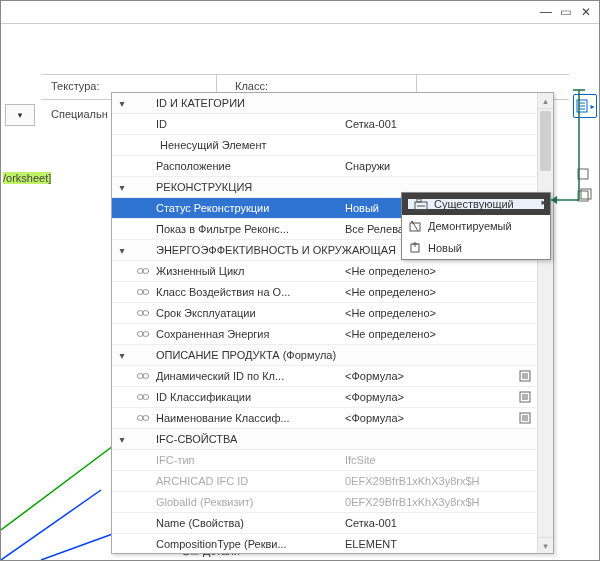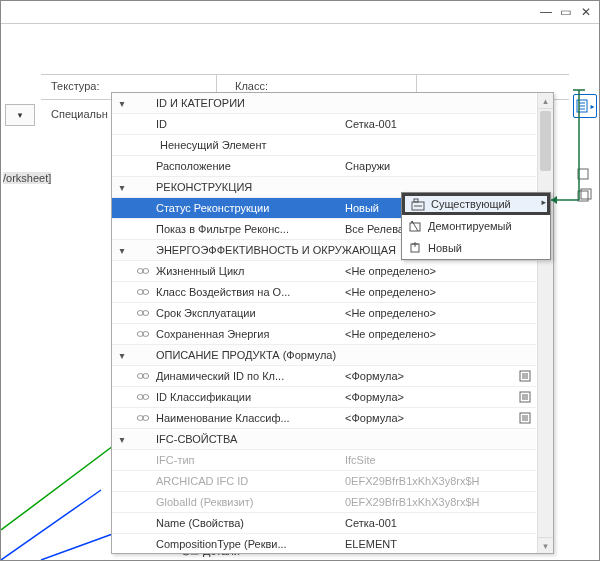--- a/index.html
+++ b/index.html
@@ -7,21 +7,21 @@
   .outer { border: 1px solid #888; width: 600px; height: 561px; display: flex; flex-direction: column; }
   .titlebar { height: 22px; display: flex; justify-content: flex-end; align-items: center; gap: 6px; padding: 0 6px; }
   .tb-icon { width: 14px; height: 14px; display: inline-flex; align-items: center; justify-content: center; color: #444; font-size: 12px; }
   .content { flex: 1; position: relative; border-top: 1px solid #ccc; }
   .lbl { color: #444; font-size: 11px; }
   .lbl.texture { position:absolute; left: 50px; top: 56px; }
   .lbl.class { position:absolute; left: 222px; top: 56px; padding-left: 12px; }
   .lbl.idprops { position:absolute; left: 425px; top: 72px; }
   .dd-btn { position: absolute; left: 4px; top: 80px; width: 30px; height: 22px; border: 1px solid #bbb; background: #fafafa; display:flex; align-items:center; justify-content:center; }
   .spec-lbl { position:absolute; left: 50px; top: 84px; color:#444;text-align:right; }
-  .worksheet-lbl { position:absolute; left: 2px; top: 148px; color:#444; font-size:11px; background:#e5e5e5; }
+  .worksheet-lbl { position:absolute; left: 2px; top: 148px; color:#444; font-size:11px; background:#bef264; }
   .sidetools { position: absolute; right: 0px; top: 70px; width: 28px; display:flex; flex-direction:column; align-items:center; gap:6px; }
   .side-btn { width:24px; height:24px; border:1px solid #0066cc; background:#fff; display:flex; align-items:center; justify-content:center; border-radius:2px; }
   .side-btn2 { width:20px; height:20px; display:flex; align-items:center; justify-content:center; color:#555; margin-top: 40px; }
   .props-panel { position:absolute; left: 110px; top: 68px; width: 443px; bottom: 6px; border:1px solid #aaa; background:#fff; display:flex; flex-direction:column; box-shadow: 2px 2px 3px rgba(0,0,0,0.15); z-index: 5; }
   .props-scroll { flex:1; overflow:hidden; position:relative; }
   .scrollbar { position:absolute; right:0; top:0; bottom:0; width:16px; background:#f0f0f0; border-left:1px solid #ddd; }
   .scroll-up,.scroll-down { height:16px; display:flex; align-items:center; justify-content:center; color:#888; font-size:9px; border-bottom:1px solid #ddd; }
   .scroll-down { position:absolute; bottom:0; left:0; right:0; border-top:1px solid #ddd; border-bottom:none; }
   .scroll-thumb { position:absolute; left:2px; right:2px; top:18px; height:60px; background:#cfcfcf; border-radius:2px; }
   .rows { position:absolute; left:0; right:17px; top:0; bottom:0; }
@@ -34,21 +34,21 @@
   .group .pcell-name { font-weight: normal; }
   .group { background:#fcfcfc; }
   .selrow { background:#2f74d0; color:#fff; }
   .selrow .pcell-val { color:#fff; }
   .selrow .pcell-icon,.selrow .pcell-tw,.selrow .pcell-tail { color:#fff; }
   .dim { color:#aaa; }
   .dim .pcell-val { color:#aaa; }
   .flyout { position:absolute; left: 401px; top: 192px; width: 150px; border:1px solid #888; background:#fff; box-shadow: 2px 2px 4px rgba(0,0,0,0.2); z-index:10; }
   .flyitem { display:flex; align-items:center; height:22px; padding:0 6px; gap:6px; }
   .flyitem:hover,.flyitem.active { background:#eaf1fb; }
-  .flyitem.active { border:3px solid #404040; height:22px; }
+  .flyitem.active { border:6px solid #404040; height:22px; }
   .fly-arrow { position:absolute; right:4px; top:4px; font-size:9px; color:#444; }
   .ico { width:14px; height:14px; display:inline-block; }
   .lines-bg { position:absolute; left:0; bottom:0; width:180px; height:160px; pointer-events:none; z-index:1; }
   .hdr-sep { position:absolute; left:40px; right:30px; top:50px; height:1px; background:#ccc; }
   .hdr-sep2 { position:absolute; left:40px; right:30px; top:75px; height:1px; background:#ccc; }
   .hdr-vsep1 { position:absolute; left:215px; top:50px; height:60px; width:1px; background:#ccc; }
   .hdr-vsep2 { position:absolute; left:415px; top:50px; height:60px; width:1px; background:#ccc; }
   .detail-row { position:absolute; bottom:2px; left:180px; display:flex; align-items:center; gap:4px; z-index:2; }
   .callout-line { position:absolute; z-index:20; pointer-events:none; }
   svg.linkicon { width:14px; height:12px; }

